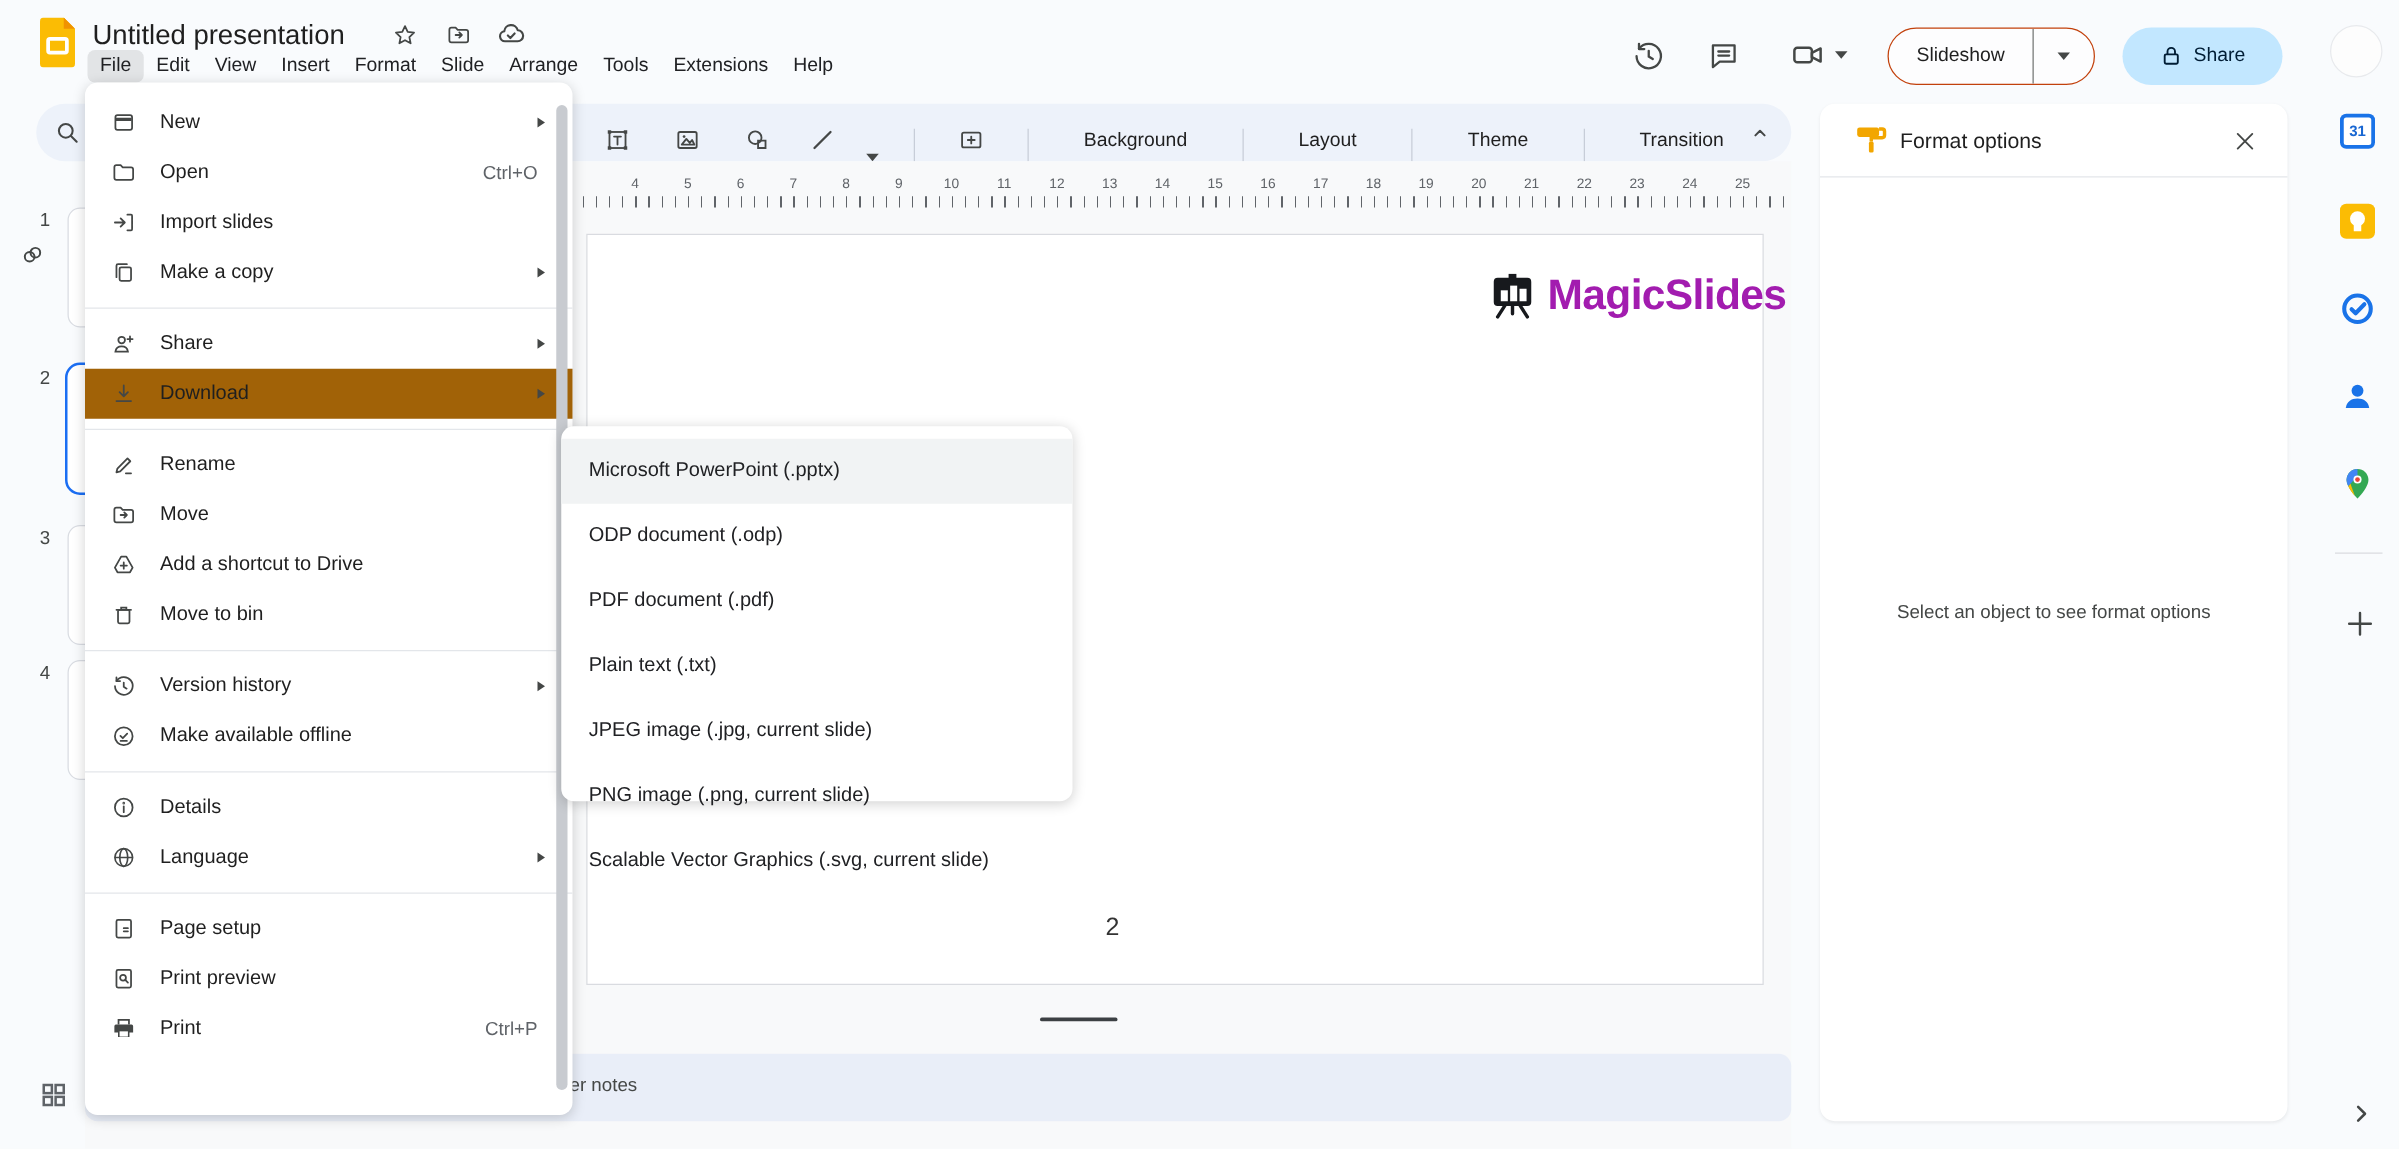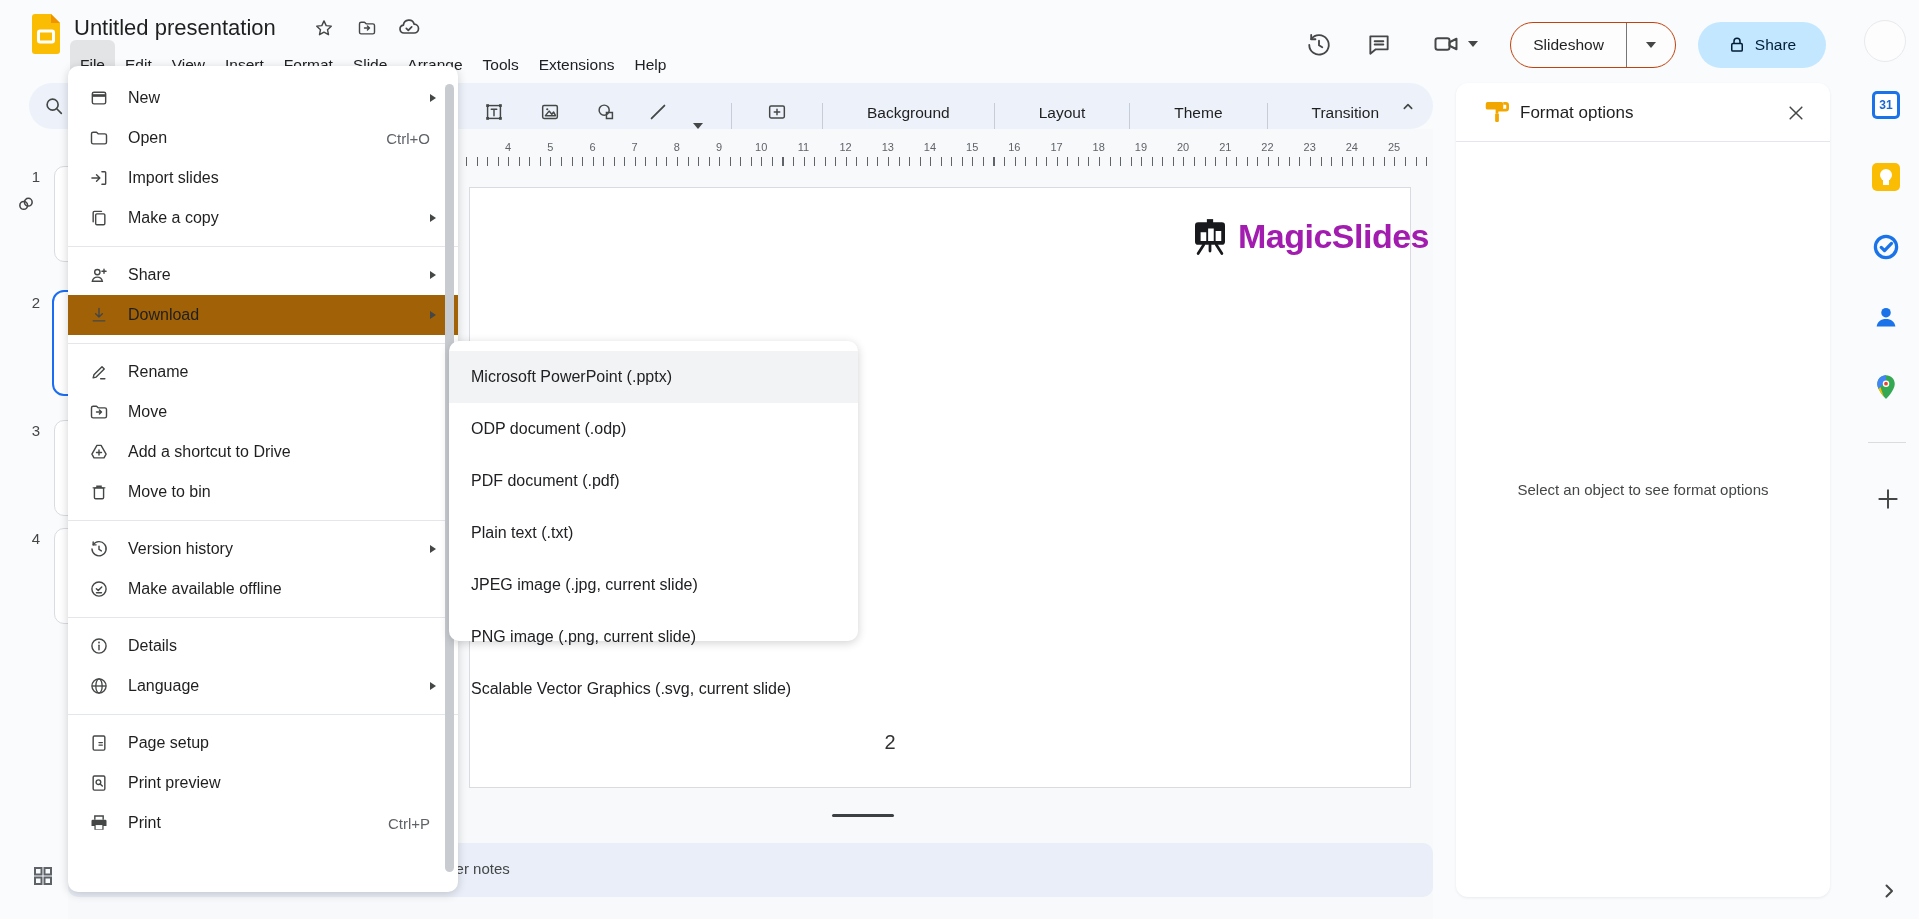--- a/index.html
+++ b/index.html
@@ -4,21 +4,21 @@
 <style>
   * { margin:0; padding:0; box-sizing:border-box; }
   html,body { width:1919px; height:919px; overflow:hidden; }
   body { background:#f9fbfd; font-family:"Liberation Sans","DejaVu Sans",sans-serif; color:#1f1f1f; position:relative; }
   .abs { position:absolute; }
 
   
   .doc-title { left:74px; top:15px; font-size:22px; color:#1f1f1f; }
   .title-ico { width:24px; height:24px; display:flex; align-items:center; justify-content:center; cursor:pointer; }
   .menubar { left:70px; top:40px; display:flex; font-size:15.5px; color:#202124; }
-  .menubar .mb { padding:16px 10px; border-radius:6px; cursor:pointer; }
+  .menubar .mb { padding:4px 10px; border-radius:6px; cursor:pointer; }
   .menubar .mb.active { background:#e2e4e6; }
 
   .chrome-btn { width:34px; height:34px; display:flex; align-items:center; justify-content:center; border-radius:50%; cursor:pointer; }
   .caret { width:0; height:0; border-left:5px solid transparent; border-right:5px solid transparent; border-top:6px solid #444746; }
 
   .slideshow-pill { left:1510px; top:22px; height:46px; display:flex; border:1px solid #c2410c; border-radius:23px; overflow:hidden; background:#fdfdfe; }
   .ss-main { width:116px; display:flex; align-items:center; justify-content:center; font-size:15.5px; color:#1f1f1f; border-right:1px solid #747775; cursor:pointer; }
   .ss-arrow { width:48px; display:flex; align-items:center; justify-content:center; cursor:pointer; }
   .share-pill { left:1698px; top:22px; width:128px; height:46px; background:#c2e7ff; border-radius:23px; display:flex; align-items:center; justify-content:center; gap:9px; cursor:pointer; }
   .share-pill span { font-size:15.5px; color:#001d35; }

